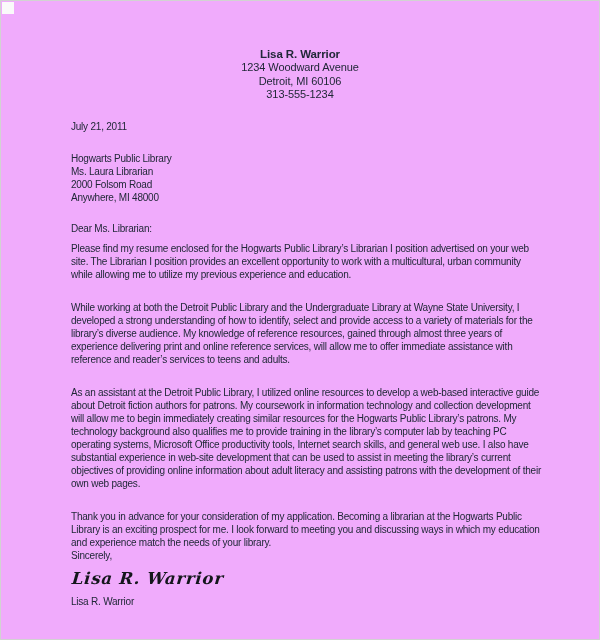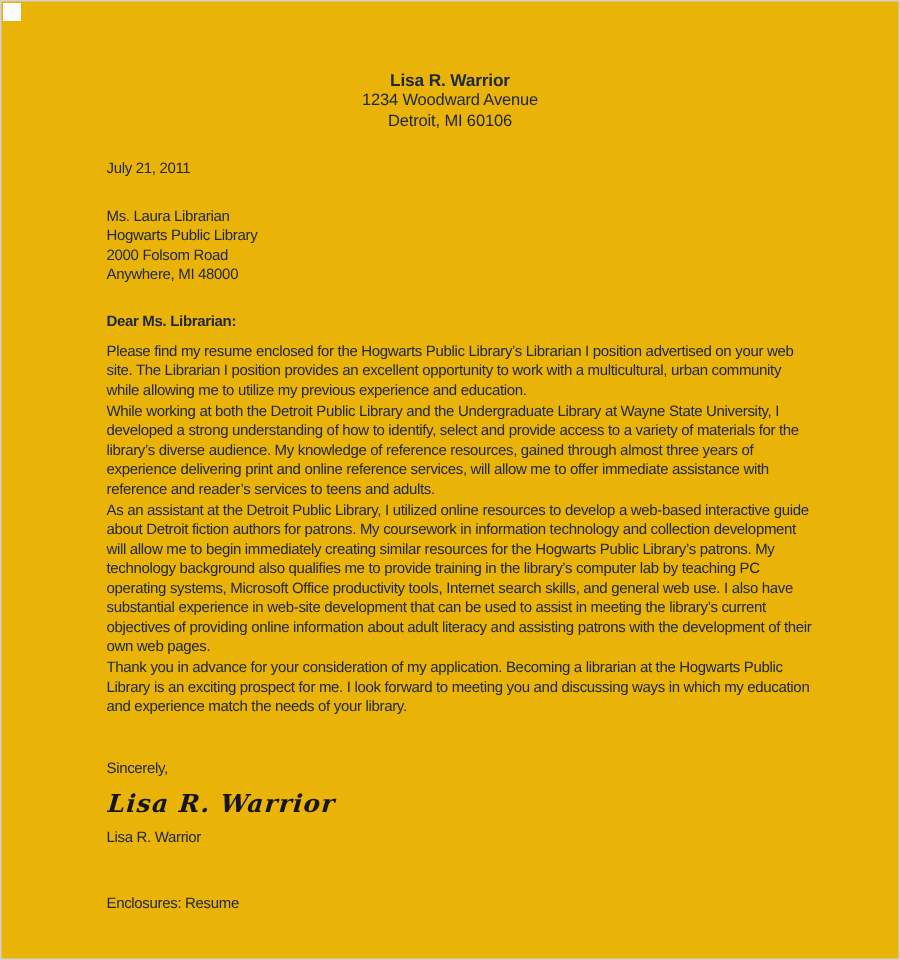--- a/index.html
+++ b/index.html
@@ -5,21 +5,21 @@
   html, body {
     margin: 0;
     padding: 0;
     background: #ffffff;
   }
   .page {
     position: relative;
     width: 600px;
     height: 640px;
     box-sizing: border-box;
-    background: #eab308;
+    background: #f0abfc;
     border: 1px solid #d2d2d2;
     overflow: hidden;
     font-family: "Liberation Sans", "DejaVu Sans", sans-serif;
     color: #212838;
   }
   .corner-artifact {
     position: absolute;
     top: 1px; left: 1px;
     width: 12px; height: 12px;
     background: #fafafa;
@@ -43,31 +43,30 @@
     letter-spacing: -0.22px;
   }
   .date-line {
     margin-top: 18px;
   }
   .recipient-block {
     margin-top: 19px;
   }
   .salutation {
     margin-top: 18px;
-    font-weight: bold;
   }
   .para {
-    margin-top: 1px;
+    margin-top: 20px;
     text-align: left;
   }
   .para.first {
     margin-top: 7px;
   }
   .closing {
-    margin-top: 28px;
+    margin-top: 0;
   }
   .signature-script {
     margin-top: 7px;
     font-family: "DejaVu Serif", serif;
     font-style: italic;
     font-weight: bold;
     font-size: 16.5px;
     line-height: 20px;
     letter-spacing: 0.8px;
     transform: skewX(-5deg);
@@ -84,28 +83,29 @@
 </head>
 <body>
 
 <div class="page">
   <div class="corner-artifact"></div>
 
   <div class="sender-block">
     <div class="sender-name">Lisa R. Warrior</div>
     <div>1234 Woodward Avenue</div>
     <div>Detroit, MI 60106</div>
+    <div>313-555-1234</div>
   </div>
 
   <div class="content">
     <div class="date-line">July 21, 2011</div>
 
     <div class="recipient-block">
+      <div>Hogwarts Public Library</div>
       <div>Ms. Laura Librarian</div>
-      <div>Hogwarts Public Library</div>
       <div>2000 Folsom Road</div>
       <div>Anywhere, MI 48000</div>
     </div>
 
     <div class="salutation">Dear Ms. Librarian:</div>
 
     <div class="para first">Please find my resume enclosed for the Hogwarts Public Library’s Librarian I position advertised on your web site. The Librarian I position provides an excellent opportunity to work with a multicultural, urban community while allowing me to utilize my previous experience and education.</div>
     <div class="para">While working at both the Detroit Public Library and the Undergraduate Library at Wayne State University, I developed a strong understanding of how to identify, select and provide access to a variety of materials for the library’s diverse audience.  My knowledge of reference resources, gained through almost three years of experience delivering print and online reference services, will allow me to offer immediate assistance with reference and reader’s services to teens and adults.</div>
     <div class="para">As an assistant at the Detroit Public Library, I utilized online resources to develop a web-based interactive guide about Detroit fiction authors for patrons. My coursework in information technology and collection development will allow me to begin immediately creating similar resources for the Hogwarts Public Library’s patrons. My technology background also qualifies me to provide training in the library’s computer lab by teaching PC operating systems, Microsoft Office productivity tools, Internet search skills, and general web use. I also have substantial experience in web-site development that can be used to assist in meeting the library’s current objectives of providing online information about adult literacy and assisting patrons with the development of their own web pages.</div>
     <div class="para">Thank you in advance for your consideration of my application. Becoming a librarian at the Hogwarts Public Library is an exciting prospect for me. I look forward to meeting you and discussing ways in which my education and experience match the needs of your library.</div>

